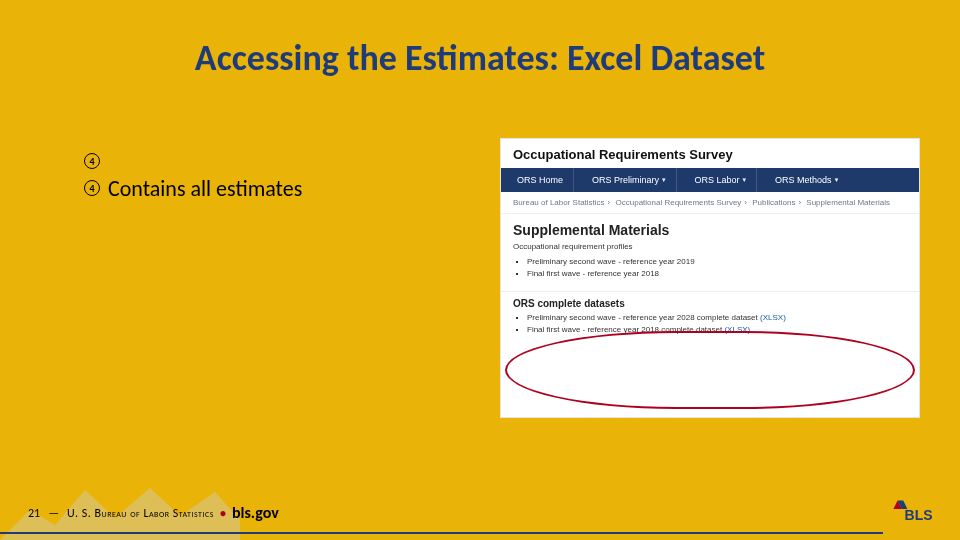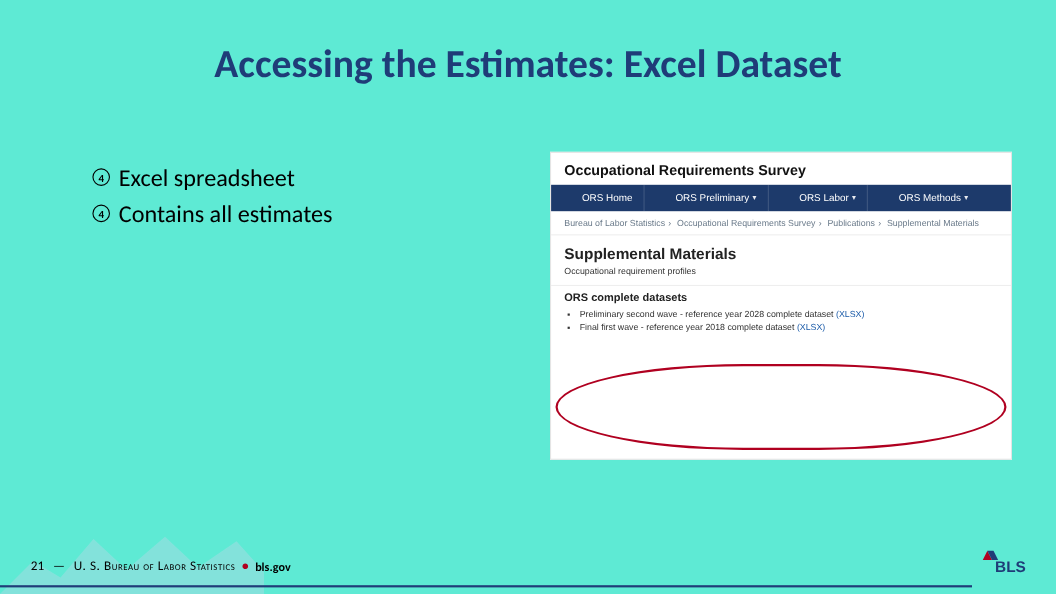--- a/index.html
+++ b/index.html
@@ -1,18 +1,18 @@
 <!DOCTYPE html>
 <html><head>
 <meta charset="utf-8">
 <style>
   * { margin: 0; padding: 0; box-sizing: border-box; }
   html, body { width: 960px; height: 540px; font-family: Calibri, "Segoe UI", Arial, sans-serif; background: #000; overflow: hidden; }
   .slide {
-    position: relative; width: 960px; height: 540px; background: #5eead4;
+    position: relative; width: 960px; height: 540px; background: #eab308;
   }
   .title {
     position: absolute; top: 36px; left: 0; width: 100%; text-align: center;
     font-size: 36px; font-weight: 700; color: #1f3c78;
   }
   .body-left {
     position: absolute; top: 138px; left: 48px; width: 430px;
   }
   .bullet1 {
     display: flex; align-items: flex-start; font-size: 26px; color: #000;
@@ -26,21 +26,21 @@
     width: 16px; height: 16px; border: 1.5px solid #000; border-radius: 50%;
     display: flex; align-items: center; justify-content: center; font-size: 10px; font-weight: 700;
     margin-top: 5px; margin-right: 8px; flex: none;
   }
   .thumb {
     position: absolute; top: 138px; right: 40px; width: 420px; height: 280px;
     border: 1px solid #e4e4e4; background: #fff; font-family: Arial, sans-serif;
   }
   .thumb-title { font-size: 13px; font-weight: 700; color: #111; padding: 8px 12px 6px; }
   .thumb-nav {
-    background: #1d3a6b; display: flex; height: 24px; align-items: flex-end; padding: 0 18px; gap: 18px;
+    background: #1d3a6b; display: flex; height: 24px; align-items: flex-end; padding: 0 6px; gap: 8px;
   }
   .thumb-nav .nav-item {
     color: #fff; font-size: 9px; padding: 0 10px; display: flex; align-items: center; height: 100%;
     border-right: 1px solid rgba(255,255,255,0.15);
   }
   .thumb-nav .nav-item:last-child { border-right: none; }
   .thumb-nav .nav-item .caret { margin-left: 3px; font-size: 7px; opacity: 0.9; }
   .thumb-crumb { font-size: 8px; color: #6a7a8a; padding: 6px 12px; border-bottom: 1px solid #eee; }
   .thumb-crumb .sep { margin: 0 3px; }
   .thumb-h2 { font-size: 14px; font-weight: 700; padding: 8px 12px 2px; color: #222; }
@@ -53,21 +53,21 @@
     position: absolute; border: 2px solid #b00020; border-radius: 50%/60%;
   }
   .footer {
     position: absolute; left: 28px; bottom: 18px; display: flex; align-items: center;
     font-size: 12px; color: #000;
   }
   .footer .pg { margin-right: 8px; }
   .footer .dash { margin-right: 8px; }
   .footer .bureau { font-variant: small-caps; letter-spacing: 0.5px; }
   .footer .dot { color: #b00020; margin: 0 6px; font-weight: 700; }
-  .footer .site { font-weight: 700; font-size: 11px; }
+  .footer .site { font-weight: 700; font-size: 16px; }
   .footer-line {
     position: absolute; left: 0; bottom: 6px; height: 2px; width: 100%;
     background: linear-gradient(to right, #1f3c78 0, #1f3c78 92%, transparent 92%);
   }
   .logo {
     position: absolute; right: 26px; bottom: 14px; display: flex; align-items: center;
   }
   .logo svg { width: 42px; height: 34px; }
   .bg-mountain {
     position: absolute; left: 0; bottom: 0; width: 240px; height: 70px; opacity: 0.35;
@@ -77,21 +77,20 @@
 <body>
 
 <div class="slide">
 
   <div class="title">Accessing the Estimates: Excel Dataset</div>
 
   <div class="body-left">
     <div class="sub-bullets">
       <div class="sub">
         <span class="circ">4</span>
-        <span>Excel spreadsheet</span>
       </div>
       <div class="sub">
         <span class="circ">4</span>
         <span>Contains all estimates</span>
       </div>
     </div>
   </div>
 
   <div class="thumb">
     <div class="thumb-title">Occupational Requirements Survey</div>
@@ -113,20 +112,24 @@
       </div>
     </div>
     <div class="thumb-crumb">
       <span>Bureau of Labor Statistics</span><span class="sep">›</span>
       <span>Occupational Requirements Survey</span><span class="sep">›</span>
       <span>Publications</span><span class="sep">›</span>
       <span>Supplemental Materials</span>
     </div>
     <div class="thumb-h2">Supplemental Materials</div>
     <div class="thumb-p">Occupational requirement profiles</div>
+    <ul class="thumb-list">
+      <li>Preliminary second wave - reference year 2019</li>
+      <li>Final first wave - reference year 2018</li>
+    </ul>
     <div class="thumb-h3">ORS complete datasets</div>
     <ul class="thumb-list">
       <li>
         <span>Preliminary second wave - reference year 2028 complete dataset </span>
         <span class="xlsx">(XLSX)</span>
       </li>
       <li>
         <span>Final first wave - reference year 2018 complete dataset </span>
         <span class="xlsx">(XLSX)</span>
       </li>

